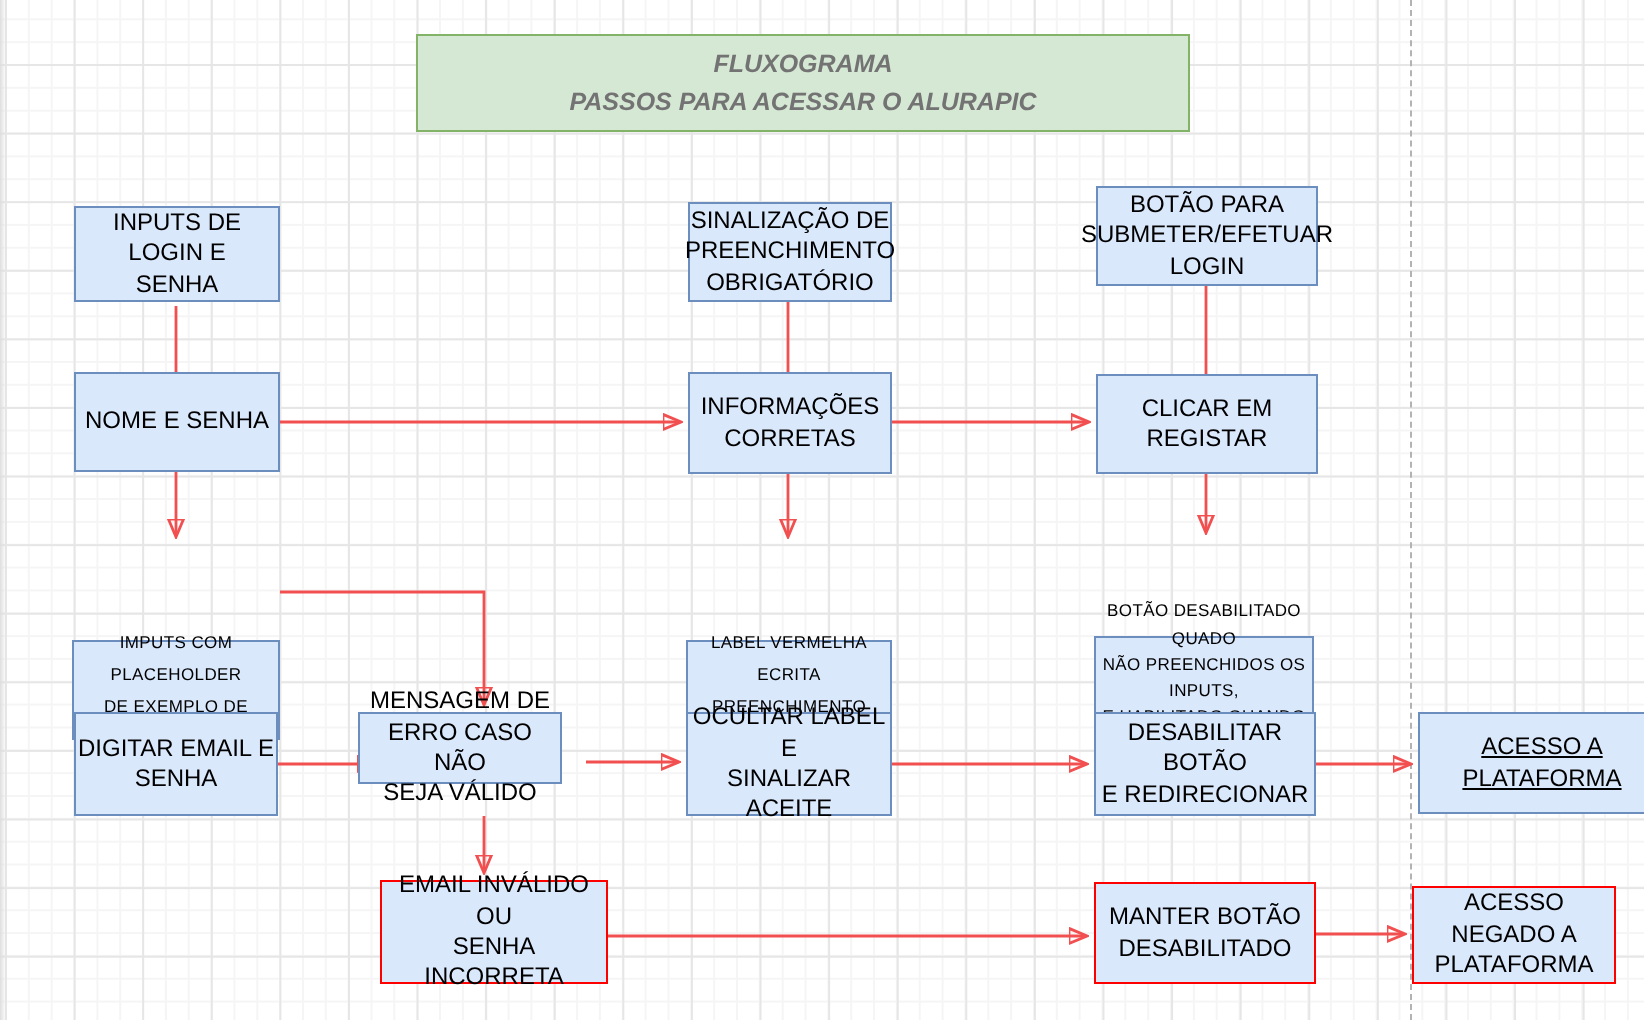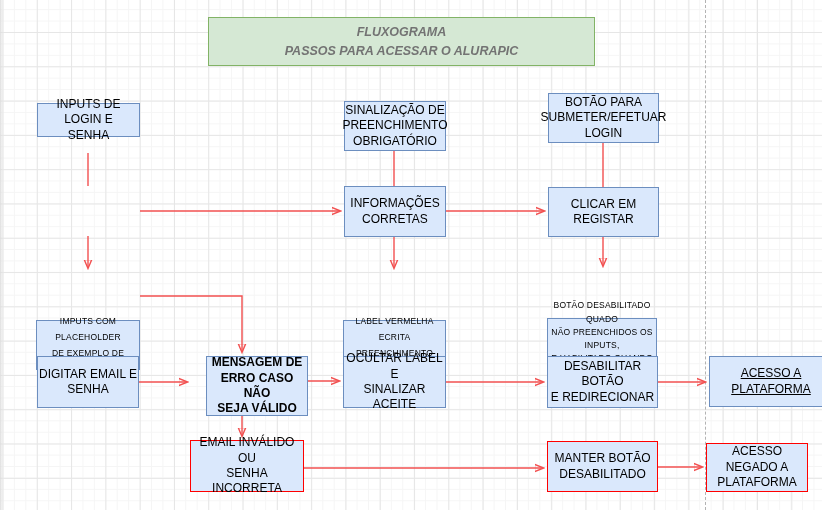--- a/index.html
+++ b/index.html
@@ -78,31 +78,32 @@
     <path d="M 446 382 L 543 382" marker-end="url(#ah)"></path>
     <path d="M 658 382 L 705 382" marker-end="url(#ah)"></path>
     <path d="M 242 408 L 242 436" marker-end="url(#ah)"></path>
     <path d="M 293 468 L 543 468" marker-end="url(#ah)"></path>
     <path d="M 658 467 L 702 467" marker-end="url(#ah)"></path>
   </svg>
 
   <div class="title-box" style="left:208px;top:17px;width:387px;height:49px;">FLUXOGRAMA
 PASSOS PARA ACESSAR O ALURAPIC</div>
 
-  <div class="node" style="left:37px;top:103px;width:103px;height:34px;">INPUTS DE LOGIN E
+  <div class="node" style="left:37px;top:103px;width:103px;height:48px;">INPUTS DE LOGIN E
 SENHA</div>
 
   <div class="node" style="left:344px;top:101px;width:102px;height:50px;">SINALIZAÇÃO DE
 PREENCHIMENTO
 OBRIGATÓRIO</div>
 
   <div class="node" style="left:548px;top:93px;width:111px;height:50px;">BOTÃO PARA
 SUBMETER/EFETUAR
 LOGIN</div>
 
+  <div class="node" style="left:37px;top:186px;width:103px;height:50px;">NOME E SENHA</div>
 
   <div class="node" style="left:548px;top:187px;width:111px;height:50px;">CLICAR EM
 REGISTAR</div>
 
   <div class="node" style="left:344px;top:186px;width:102px;height:51px;">INFORMAÇÕES
 CORRETAS</div>
 
   <div class="node small" style="left:36px;top:272px;width:104px;height:50px;">IMPUTS COM PLACEHOLDER
 DE EXEMPLO DE
 PREENCHIMENTO</div>
@@ -112,21 +113,21 @@
 OBRIGATÓRIO</div>
 
   <div class="node small tall" style="left:547px;top:270px;width:110px;height:55px;">BOTÃO DESABILITADO QUADO
 NÃO PREENCHIDOS OS INPUTS,
 E HABILITADO QUANDO
 PREENCHIDO CORRETAMENTE</div>
 
   <div class="node" style="left:37px;top:356px;width:102px;height:52px;">DIGITAR EMAIL E
 SENHA</div>
 
-  <div class="node" style="left:206px;top:356px;width:102px;height:60px;font-weight:bold;">MENSAGEM DE
+  <div class="node" style="left:179px;top:356px;width:102px;height:36px;">MENSAGEM DE
 ERRO CASO NÃO
 SEJA VÁLIDO</div>
 
   <div class="node" style="left:343px;top:356px;width:103px;height:52px;">OCULTAR LABEL E
 SINALIZAR ACEITE</div>
 
   <div class="node" style="left:547px;top:356px;width:111px;height:52px;">DESABILITAR BOTÃO
 E REDIRECIONAR</div>
 
   <div class="node" style="left:709px;top:356px;width:124px;height:51px;text-decoration:underline;">ACESSO A

